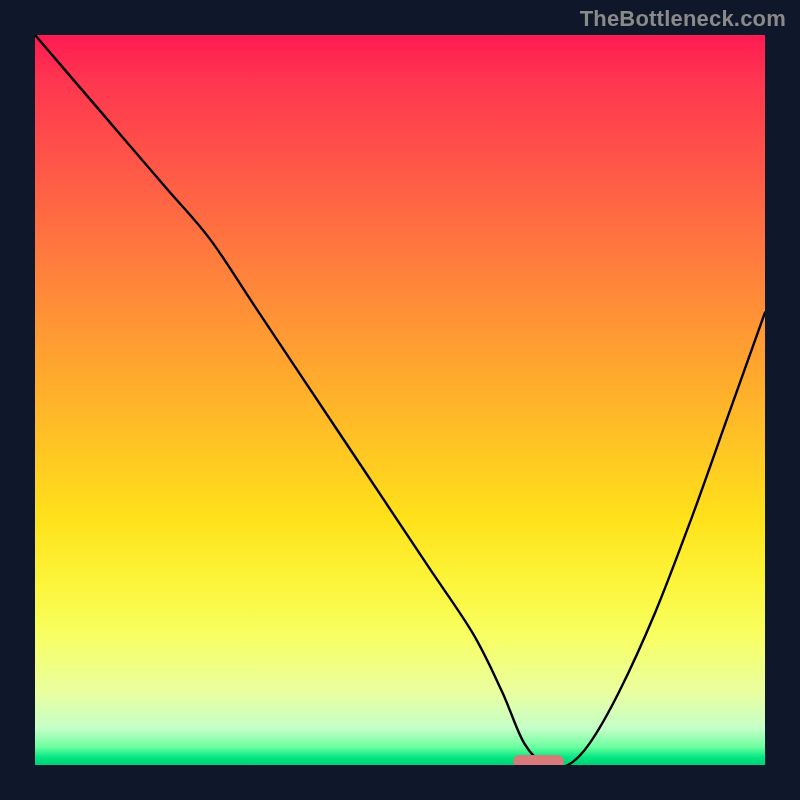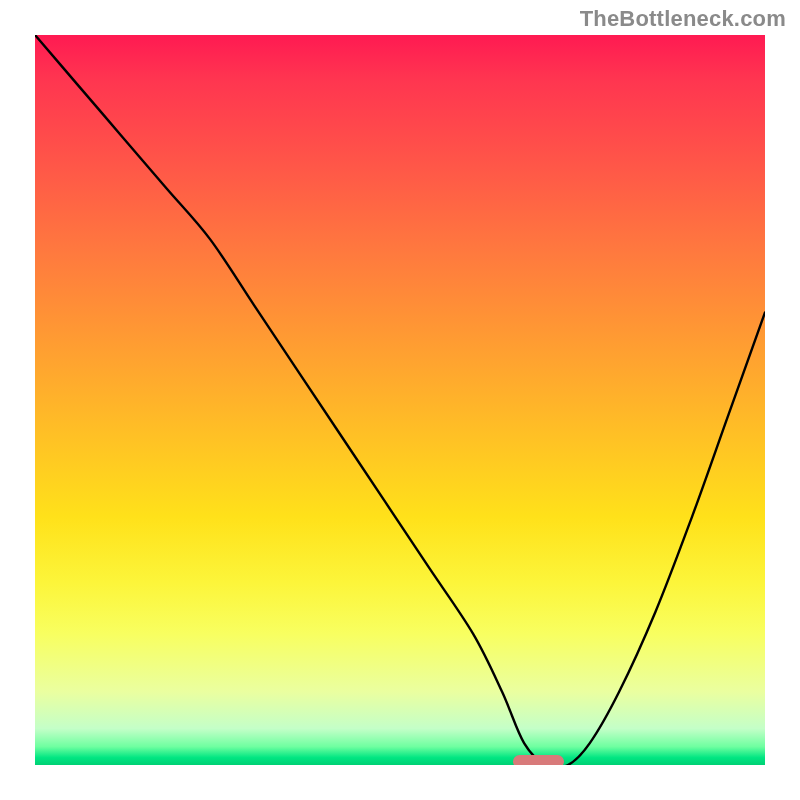--- a/index.html
+++ b/index.html
@@ -9,21 +9,21 @@
     height: 800px;
     background: #000;
     overflow: hidden;
   }
   .frame {
     position: absolute;
     left: 0;
     top: 0;
     width: 800px;
     height: 800px;
-    background: #ffffff;
+    background: #0f172a;
   }
   .plot {
     position: absolute;
     left: 35px;
     top: 35px;
     width: 730px;
     height: 730px;
     overflow: hidden;
   }
   .gradient {

